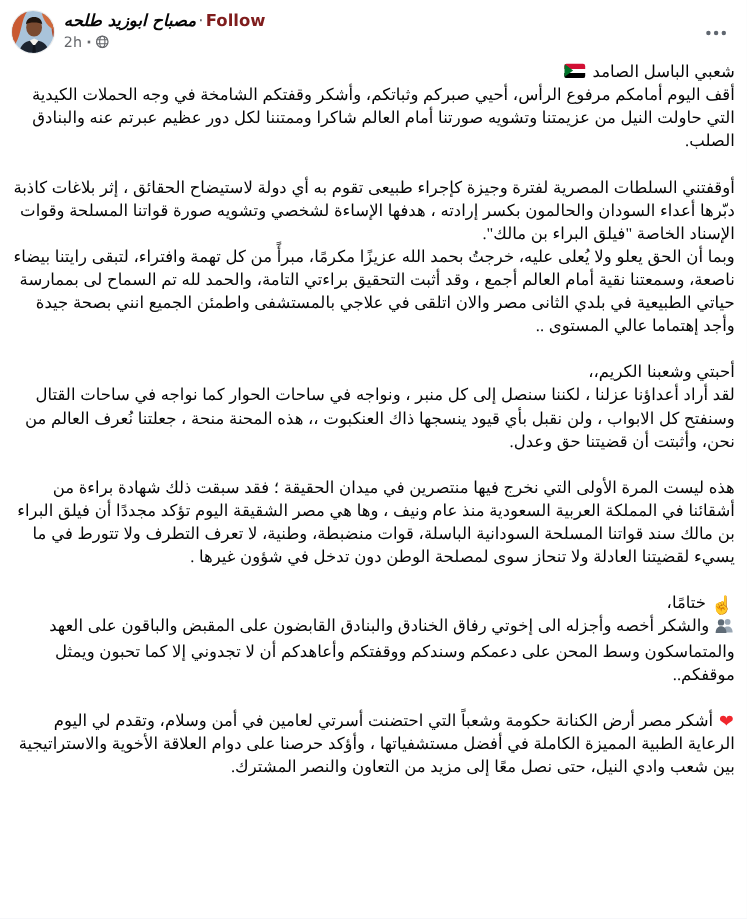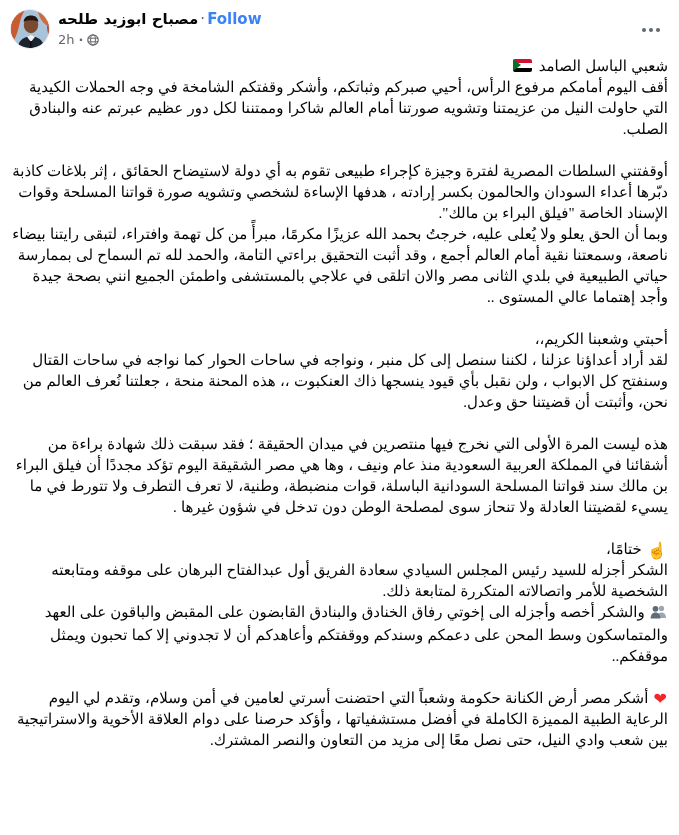--- a/index.html
+++ b/index.html
@@ -10,24 +10,24 @@
   }
   
   .header { display:flex; align-items:flex-start; padding:9px 16px 0 10px; position:relative; }
   .avatar {
     width:40px; height:40px; border-radius:50%; overflow:hidden; flex:none; cursor:pointer;
     border:1px solid rgba(0,0,0,.08); box-sizing:border-box;
   }
   .avatar svg { display:block; }
   .hmeta { margin-left:8px; padding-top:1px; min-width:0; }
   .name-row { font-size:15px; line-height:19px; color:#050505; font-weight:bold; direction:ltr; }
-  .name-row .author { cursor:pointer; }
+  .name-row .author { cursor:pointer;font-style:italic; }
   .name-row .sep { color:#65676b; font-weight:normal; padding:0 2px; }
-  .name-row .follow { color:#3b82f6; cursor:pointer; }
-  .sub-row { font-size:13px; line-height:16px; color:#65676b; display:flex; align-items:center; gap:4px; margin-top:3px; }
+  .name-row .follow { color:#7f1d1d; cursor:pointer; }
+  .sub-row { font-size:13px; line-height:16px; color:#65676b; display:flex; align-items:flex-start; gap:4px; margin-top:3px; }
   .sub-row .dotsep { font-weight:bold; }
   .globe { display:inline-flex; }
   .menu-btn {
     position:absolute; right:12px; top:18px; width:32px; height:24px;
     display:flex; align-items:center; justify-content:center; gap:3px; cursor:pointer; border-radius:14px;
   }
   .menu-btn i { width:4px; height:4px; border-radius:50%; background:#606770; display:block; }
   
   .body {
     direction:rtl; text-align:right; unicode-bidi:plaintext;
@@ -112,21 +112,20 @@
       </div>
       <div class="para">
         <span class="seg">أحبتي وشعبنا الكريم،،</span>
         <span class="seg">لقد أراد أعداؤنا عزلنا ، لكننا سنصل إلى كل منبر ، ونواجه في ساحات الحوار كما نواجه في ساحات القتال وسنفتح كل الابواب ، ولن نقبل بأي قيود ينسجها ذاك العنكبوت ،، هذه المحنة منحة ، جعلتنا نُعرف العالم من نحن، وأثبتت أن قضيتنا حق وعدل.</span>
       </div>
       <div class="para">
         <span class="seg">هذه ليست المرة الأولى التي نخرج فيها منتصرين في ميدان الحقيقة ؛ فقد سبقت ذلك شهادة براءة من أشقائنا في المملكة العربية السعودية منذ عام ونيف ، وها هي مصر الشقيقة اليوم تؤكد مجددًا أن فيلق البراء بن مالك سند قواتنا المسلحة السودانية الباسلة، قوات منضبطة، وطنية، لا تعرف التطرف ولا تتورط في ما يسيء لقضيتنا العادلة ولا تنحاز سوى لمصلحة الوطن دون تدخل في شؤون غيرها .</span>
       </div>
       <div class="para">
         <span class="seg"><span class="emoji-point">☝</span> ختامًا،</span>
-        <span class="seg">الشكر أجزله للسيد رئيس المجلس السيادي سعادة الفريق أول عبدالفتاح البرهان على موقفه ومتابعته الشخصية للأمر واتصالاته المتكررة لمتابعة ذلك.</span>
         <span class="seg"><span class="emoji-busts"><svg width="17" height="14" viewBox="0 0 17 14">
               <circle cx="11.5" cy="3.4" r="2.6" fill="#9aa7b4"></circle>
               <path d="M7 13 C7 9.4 9 7.6 11.5 7.6 C14 7.6 16 9.4 16 13 Z" fill="#9aa7b4"></path>
               <circle cx="5.5" cy="3.8" r="2.9" fill="#5f6b76"></circle>
               <path d="M0.6 13.4 C0.6 9.4 2.8 7.4 5.5 7.4 C8.2 7.4 10.4 9.4 10.4 13.4 Z" fill="#5f6b76"></path>
             </svg></span> والشكر أخصه وأجزله الى إخوتي رفاق الخنادق والبنادق القابضون على المقبض والباقون على العهد والمتماسكون وسط المحن على دعمكم وسندكم ووقفتكم وأعاهدكم أن لا تجدوني إلا كما تحبون ويمثل موقفكم..</span>
       </div>
       <div class="para">
         <span class="seg"><span class="emoji-heart">❤</span> أشكر مصر أرض الكنانة حكومة وشعباً التي احتضنت أسرتي لعامين في أمن وسلام، وتقدم لي اليوم الرعاية الطبية المميزة الكاملة في أفضل مستشفياتها ، وأؤكد حرصنا على دوام العلاقة الأخوية والاستراتيجية بين شعب وادي النيل، حتى نصل معًا إلى مزيد من التعاون والنصر المشترك.</span>
       </div>

